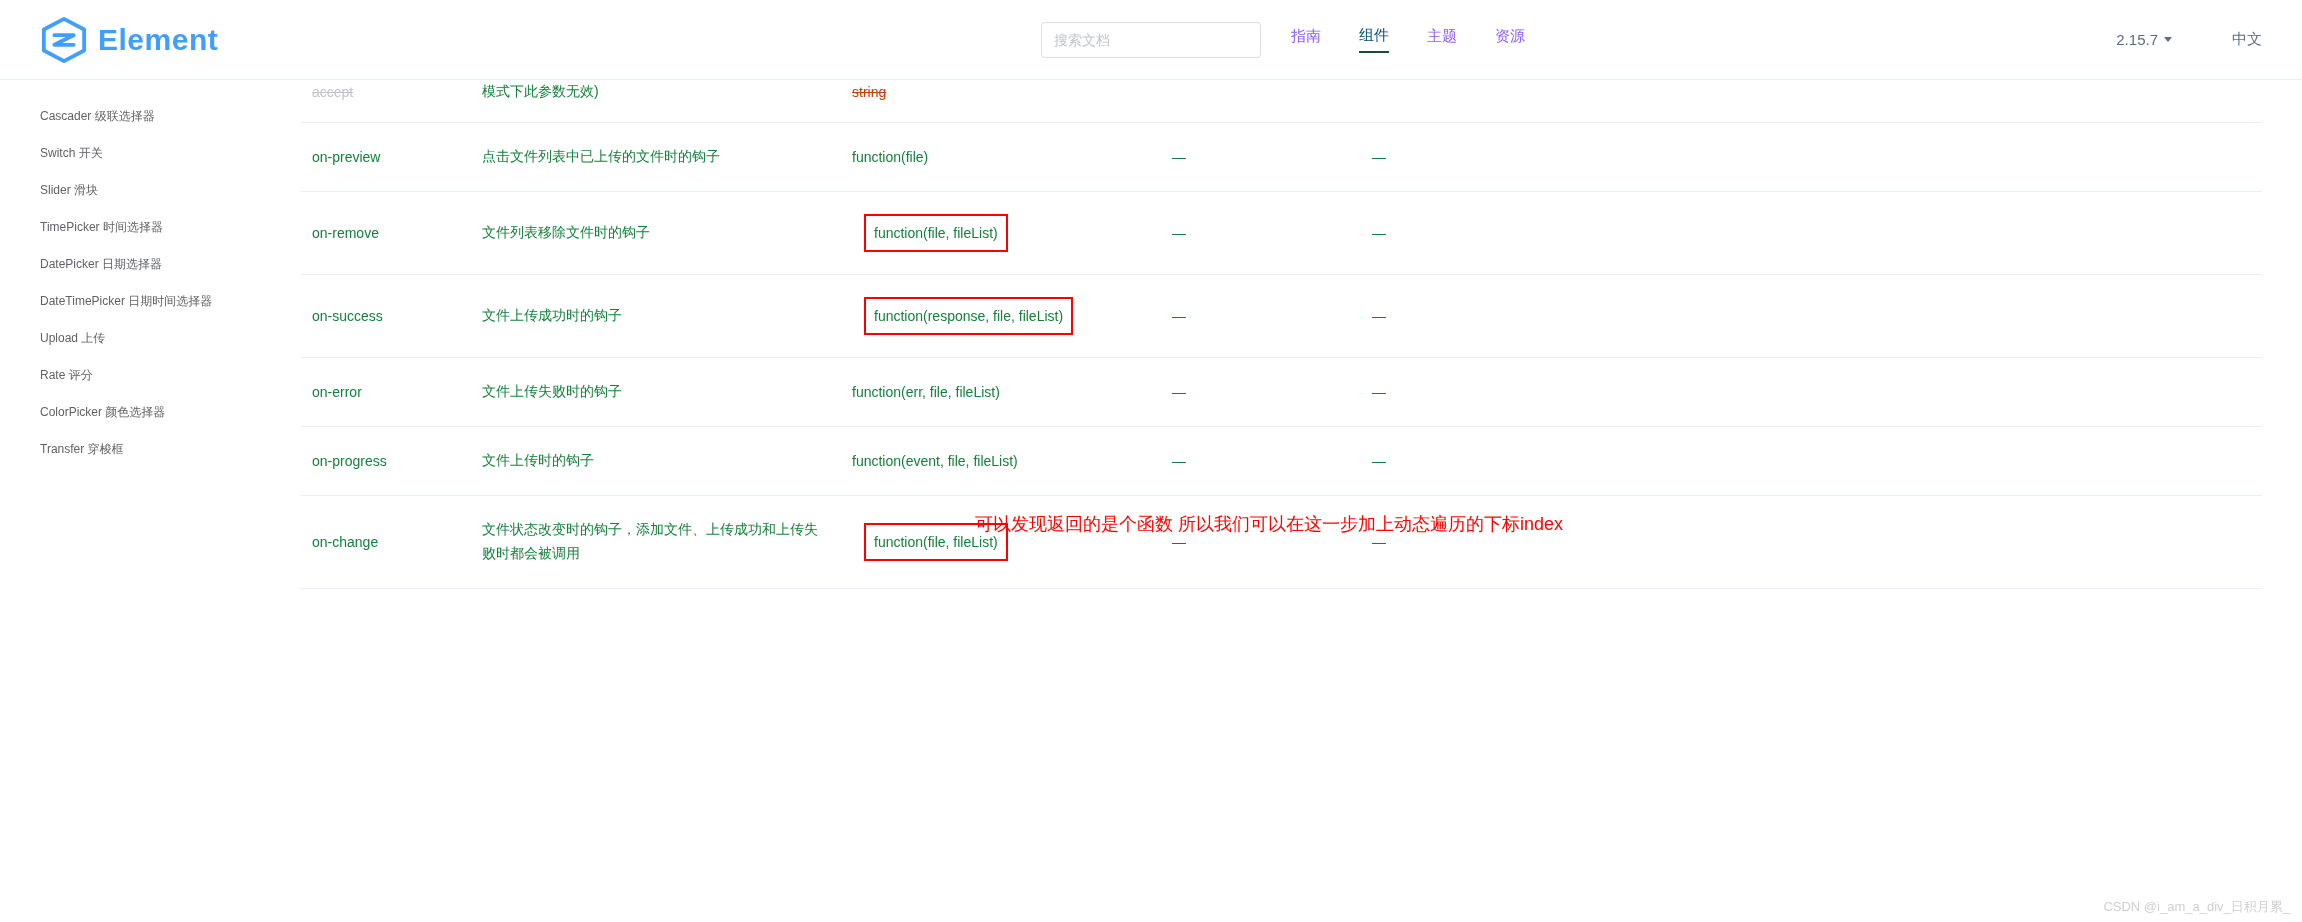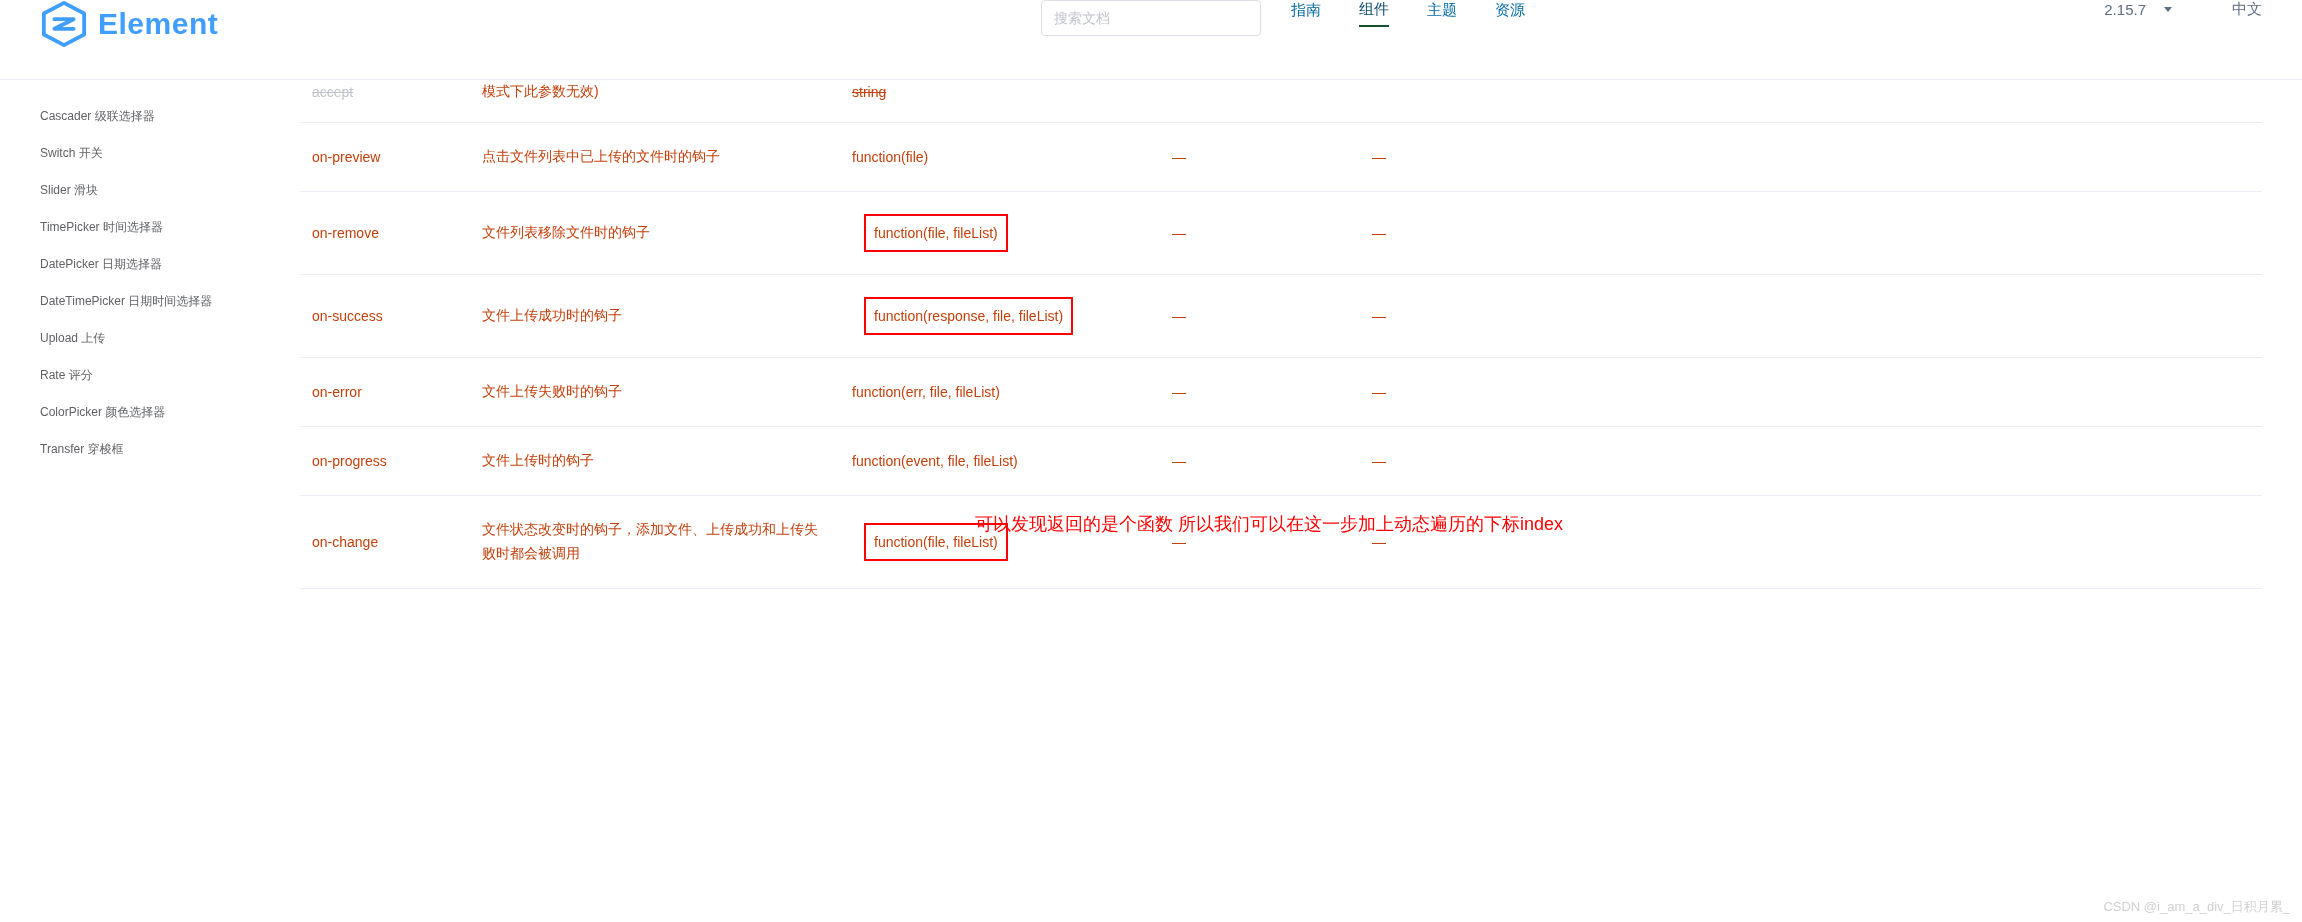--- a/index.html
+++ b/index.html
@@ -5,21 +5,21 @@
   * { box-sizing: border-box; margin: 0; padding: 0; }
   body {
     font-family: "Helvetica Neue", Helvetica, "PingFang SC", "Hiragino Sans GB", "Microsoft YaHei", Arial, sans-serif;
     color: #5e6d82;
     background: #fff;
     font-size: 14px;
   }
   .header {
     height: 80px;
     display: flex;
-    align-items: flex-start;
+    align-items: center;
     padding: 0 40px;
     border-bottom: 1px solid #eaeefb;
     position: relative;
   }
   .logo {
     display: flex;
     align-items: center;
     gap: 10px;
   }
   .logo-icon {
@@ -50,42 +50,42 @@
   }
   .search-box input::placeholder { color: #c0c4cc; }
   .nav-links {
     position: absolute;
     left: calc(50% + 140px);
     display: flex;
     align-items: center;
     gap: 38px;
   }
   .nav-links a {
-    color: #0369a1;
+    color: #8b5cf6;
     text-decoration: none;
     font-size: 15px;
     padding-bottom: 6px;
     cursor: pointer;
   }
   .nav-links a.active {
     color: #0c4a6e;
     border-bottom: 2px solid #14532d;
   }
   .right-controls {
     margin-left: auto;
     display: flex;
     align-items: center;
     gap: 60px;
     font-size: 15px;
     color: #5e6d82;
   }
   .dropdown {
     display: flex;
     align-items: center;
-    gap: 18px;
+    gap: 6px;
     cursor: pointer;
   }
   .caret-down {
     width: 0; height: 0;
     border-left: 4px solid transparent;
     border-right: 4px solid transparent;
     border-top: 5px solid #5e6d82;
   }
 
   .page-body {
@@ -111,21 +111,21 @@
     position: relative;
   }
   table {
     width: 100%;
     border-collapse: collapse;
   }
   tr { border-bottom: 1px solid #eaeefb; }
   td {
     padding: 22px 12px;
     font-size: 14px;
-    color: #c2410c;
+    color: #15803d;
     vertical-align: middle;
     position: relative;
   }
   td.col-name { width: 170px; }
   td.col-desc { width: 370px; line-height: 1.7; }
   td.col-type { width: 320px; }
   td.col-opt  { width: 200px; text-align: left; }
   td.col-def  { text-align: left; }
 
   .highlight-box {

